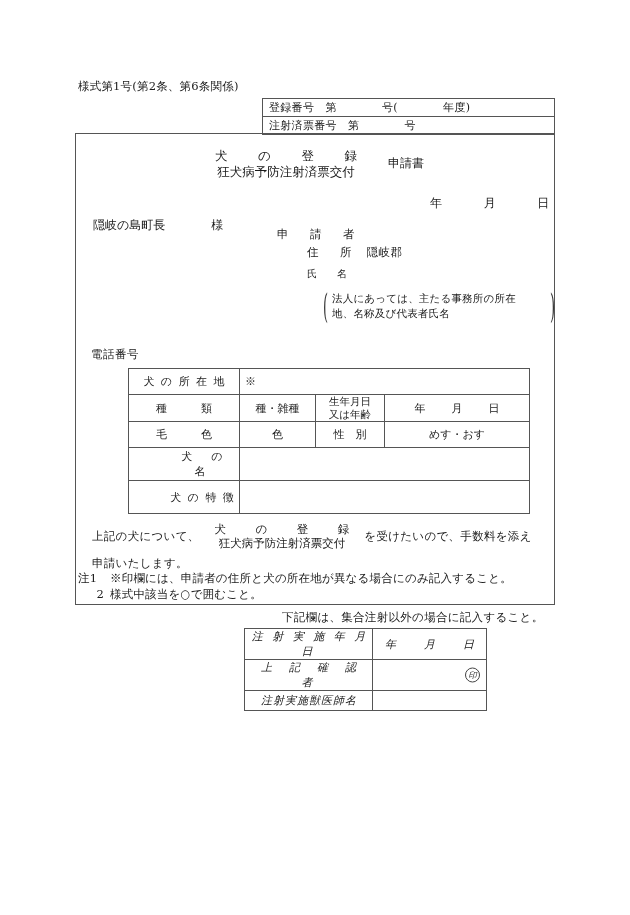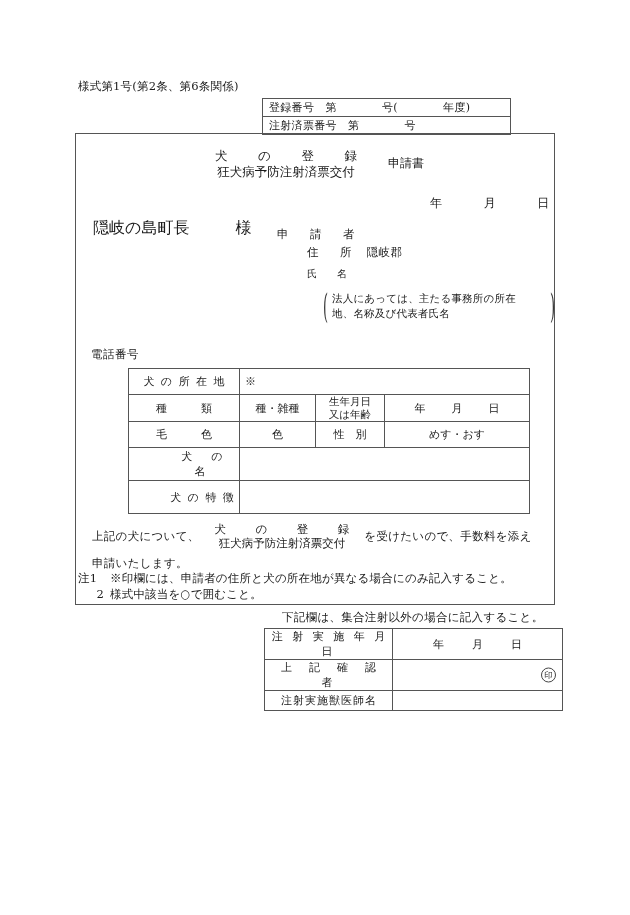--- a/index.html
+++ b/index.html
@@ -31,21 +31,21 @@
   #form-number {
     left: 78px; top: 80px;
     font-size: 11.5px;
     letter-spacing: 0.2px;
   }
 
   
   #reg-table {
     position: absolute;
     left: 262px; top: 98px;
-    width: 249px;
+    width: 293px;
     border-collapse: collapse;
     font-size: 11px;
   }
   #reg-table td {
     border: 1px solid #555;
     height: 17px;
     padding: 0 0 0 6px;
     vertical-align: middle;
     letter-spacing: 0.3px;
   }
@@ -90,21 +90,21 @@
     left: 430px; top: 197px;
     font-size: 12px;
     letter-spacing: 0px;
   }
   #date-line span { display: inline-block; }
   .sp-y { width: 34px; }
 
   
   #addressee {
     left: 93px; top: 219px;
-    font-size: 16px;
+    font-size: 12px;
   }
   #addressee .sama { display: inline-block; margin-left: 46px; }
 
   
   #applicant-label {
     left: 277px; top: 228px;
     font-size: 11.5px;
     letter-spacing: 5px;
   }
   #applicant-address {
@@ -232,24 +232,25 @@
   
   #bottom-instruction {
     left: 282px; top: 611px;
     font-size: 11.5px;
     letter-spacing: 0.3px;
   }
 
   
   #injection-table {
     position: absolute;
-    left: 264px; top: 628px;
-    width: 299px;
+    left: 244px; top: 628px;
+    width: 243px;
     border-collapse: collapse;
     font-size: 11px;
+    font-style: italic;
   }
   #injection-table td {
     border: 1px solid #555;
     height: 19px;
     vertical-align: middle;
     padding: 0;
   }
   #injection-table .lbl {
     width: 127px;
     text-align: center;

